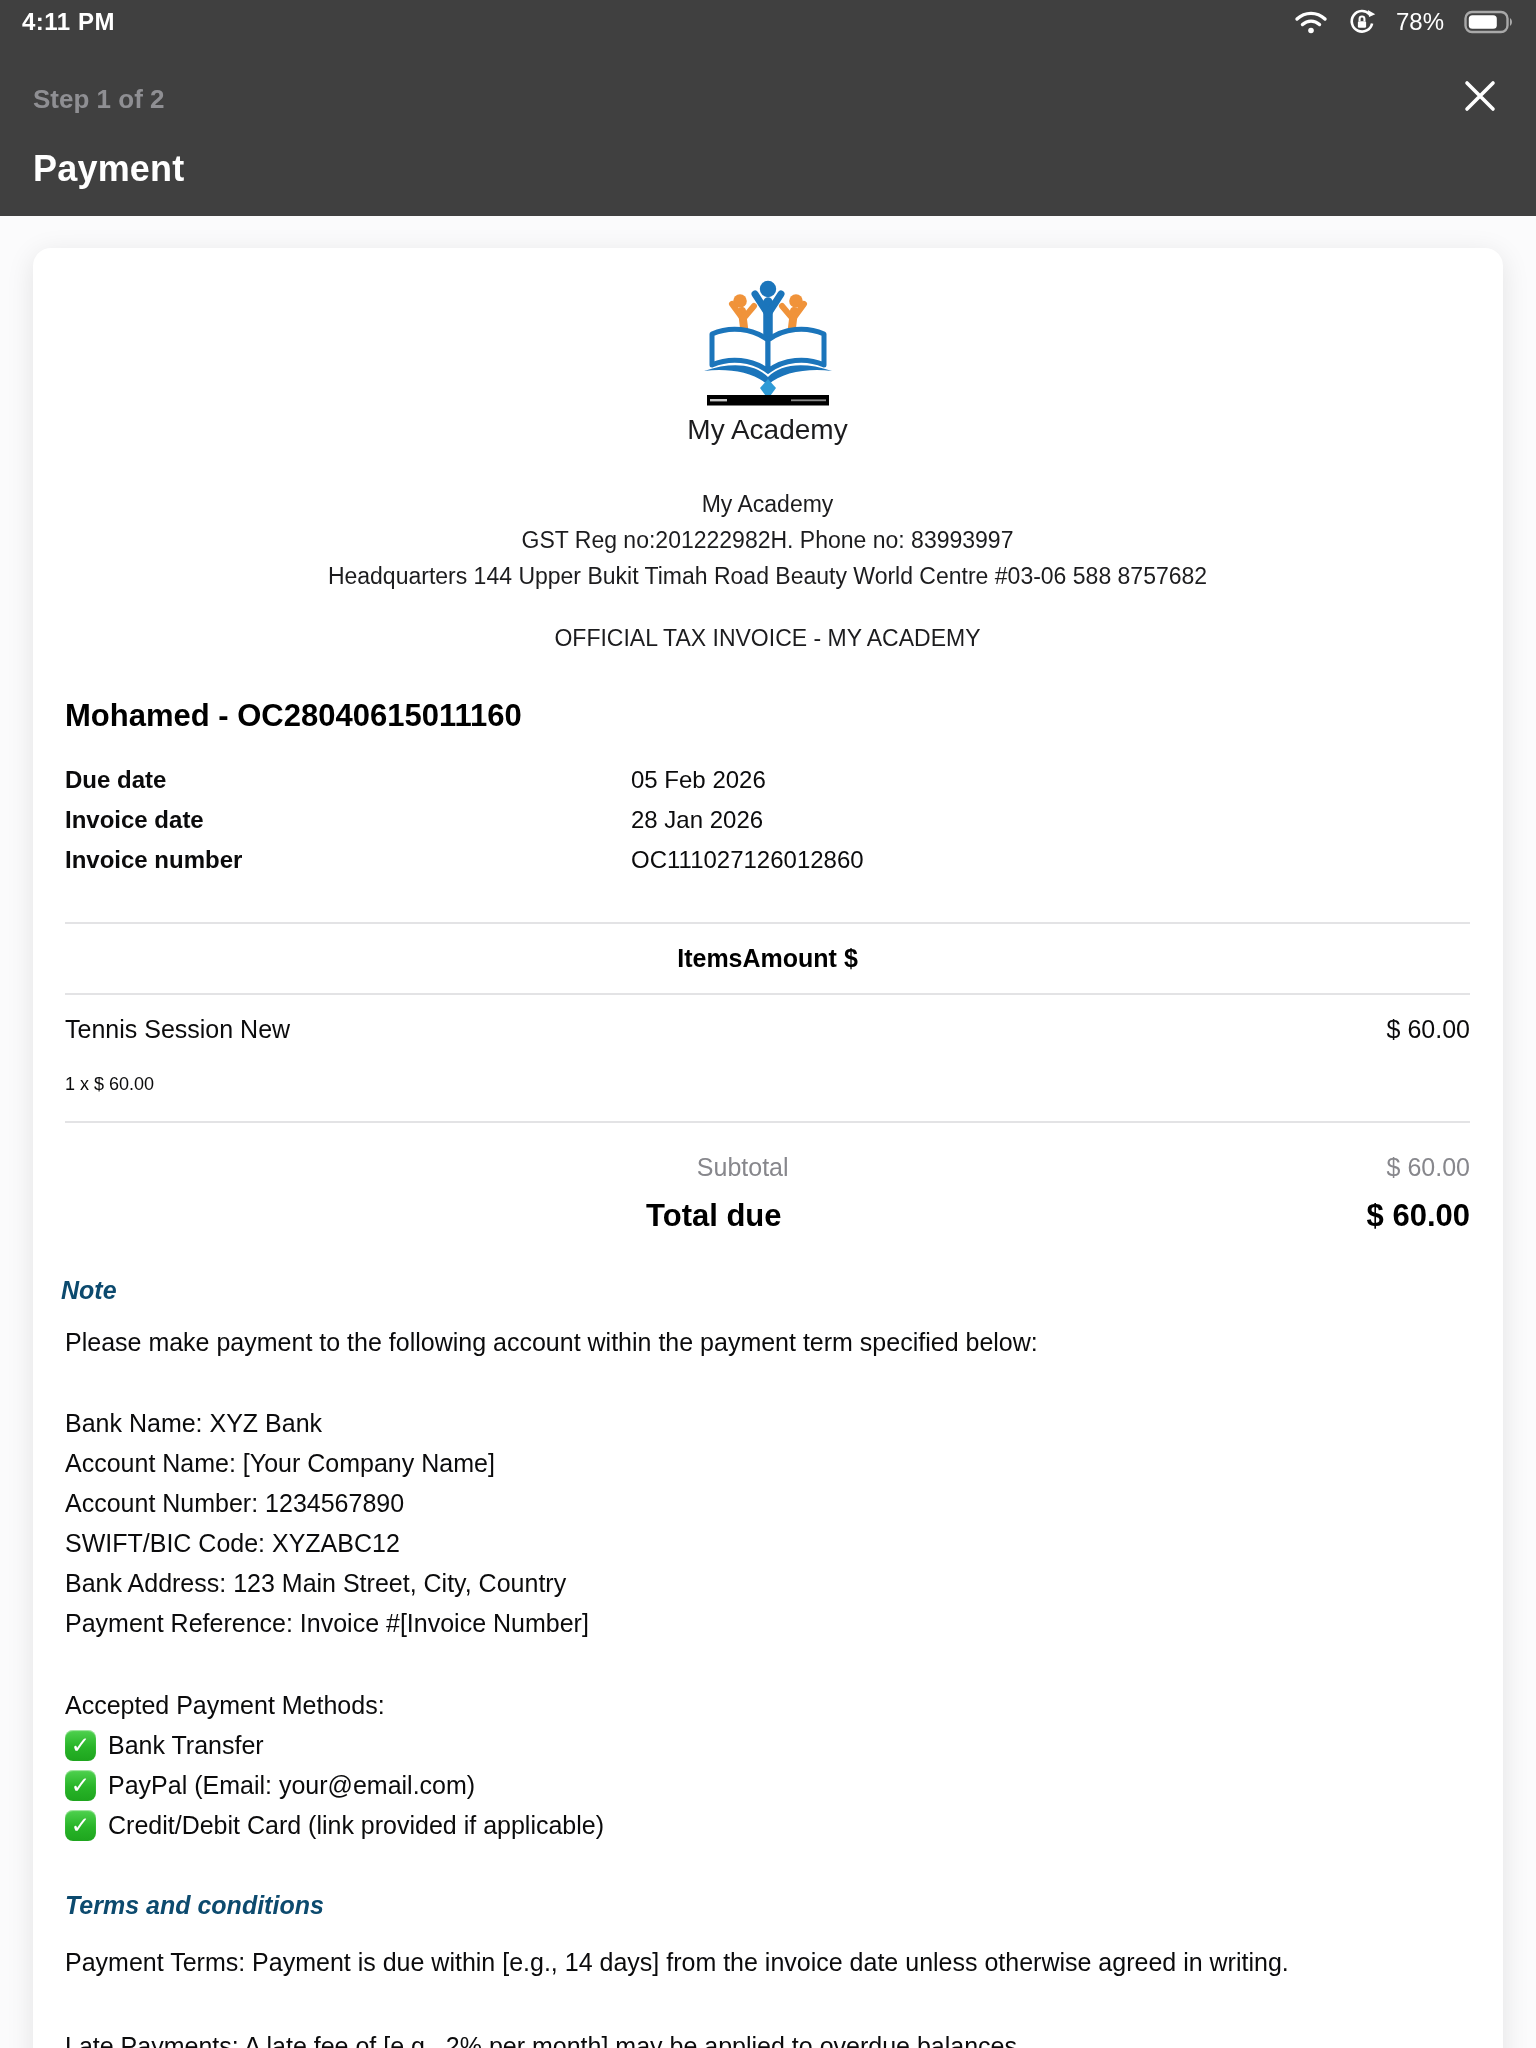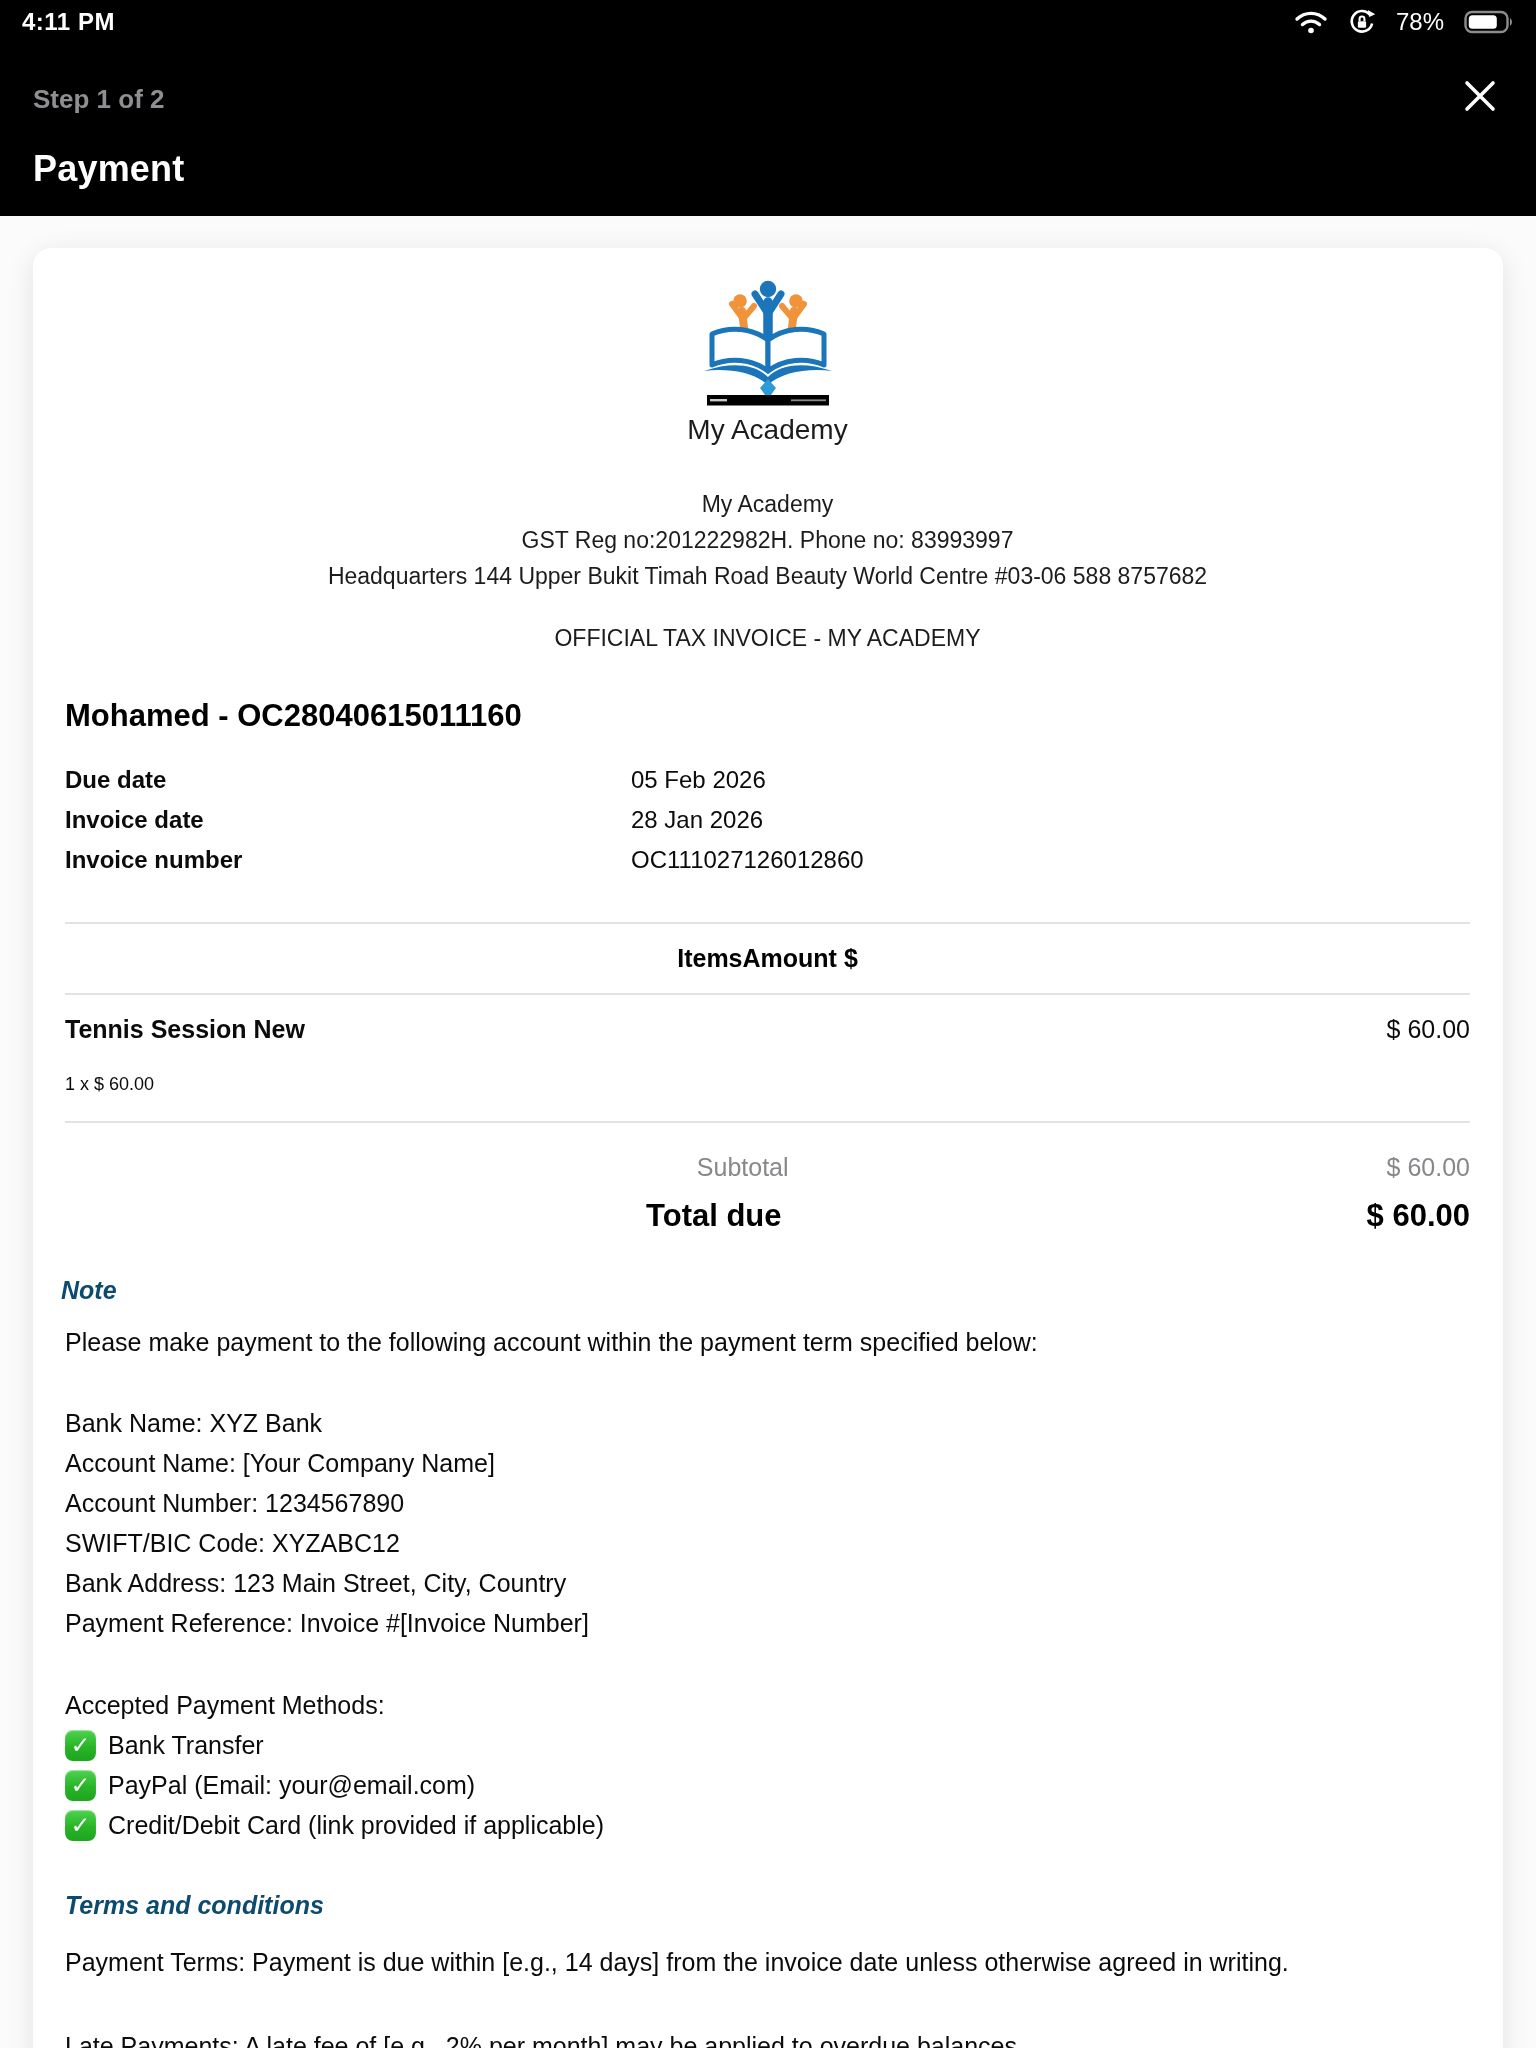--- a/index.html
+++ b/index.html
@@ -8,21 +8,21 @@
     overflow: hidden;
     background: #fbfbfc;
     font-family: "Liberation Sans", "DejaVu Sans", sans-serif;
     color: #111;
   }
 
   
   .top-black {
     position: absolute; left: 0; top: 0;
     width: 1536px; height: 216px;
-    background: #000000;
+    background: #404040;
   }
   .status-bar {
     position: absolute; left: 0; top: 0;
     width: 100%; height: 44px;
     display: flex; align-items: center; justify-content: space-between;
     padding: 0 22px;
     color: #fff;
   }
   .status-time { font-size: 24px; font-weight: 600; letter-spacing: .5px; }
   .status-right { display: flex; align-items: center; gap: 20px; }
@@ -72,21 +72,21 @@
   .hr { border: none; border-top: 2px solid #e3e3e5; height: 0; margin: 0; }
   .hr-top { margin-top: 42px; }
 
   .items-header {
     display: flex; justify-content: center; align-items: center;
     padding: 20px 0 20px 0;
     font-size: 25px; font-weight: 700; color: #000;
   }
   .item-row { padding: 20px 0 26px 0; }
   .item-line1 { display: flex; justify-content: space-between; font-size: 25px; color: #0b0b0c; }
-  .item-name { font-weight: 700; }
+  .item-name { font-weight: 400; }
   .item-amount { font-weight: 500; }
   .item-line2 { margin-top: 30px; font-size: 18px; color: #0b0b0c; }
 
   .subtotal-row {
     margin-top: 30px;
     display: flex; align-items: baseline;
     font-size: 25px; color: #87878c;
   }
   .subtotal-row .slabel { width: 51.5%; text-align: right; }
   .subtotal-row .svalue { flex: 1; text-align: right; }

